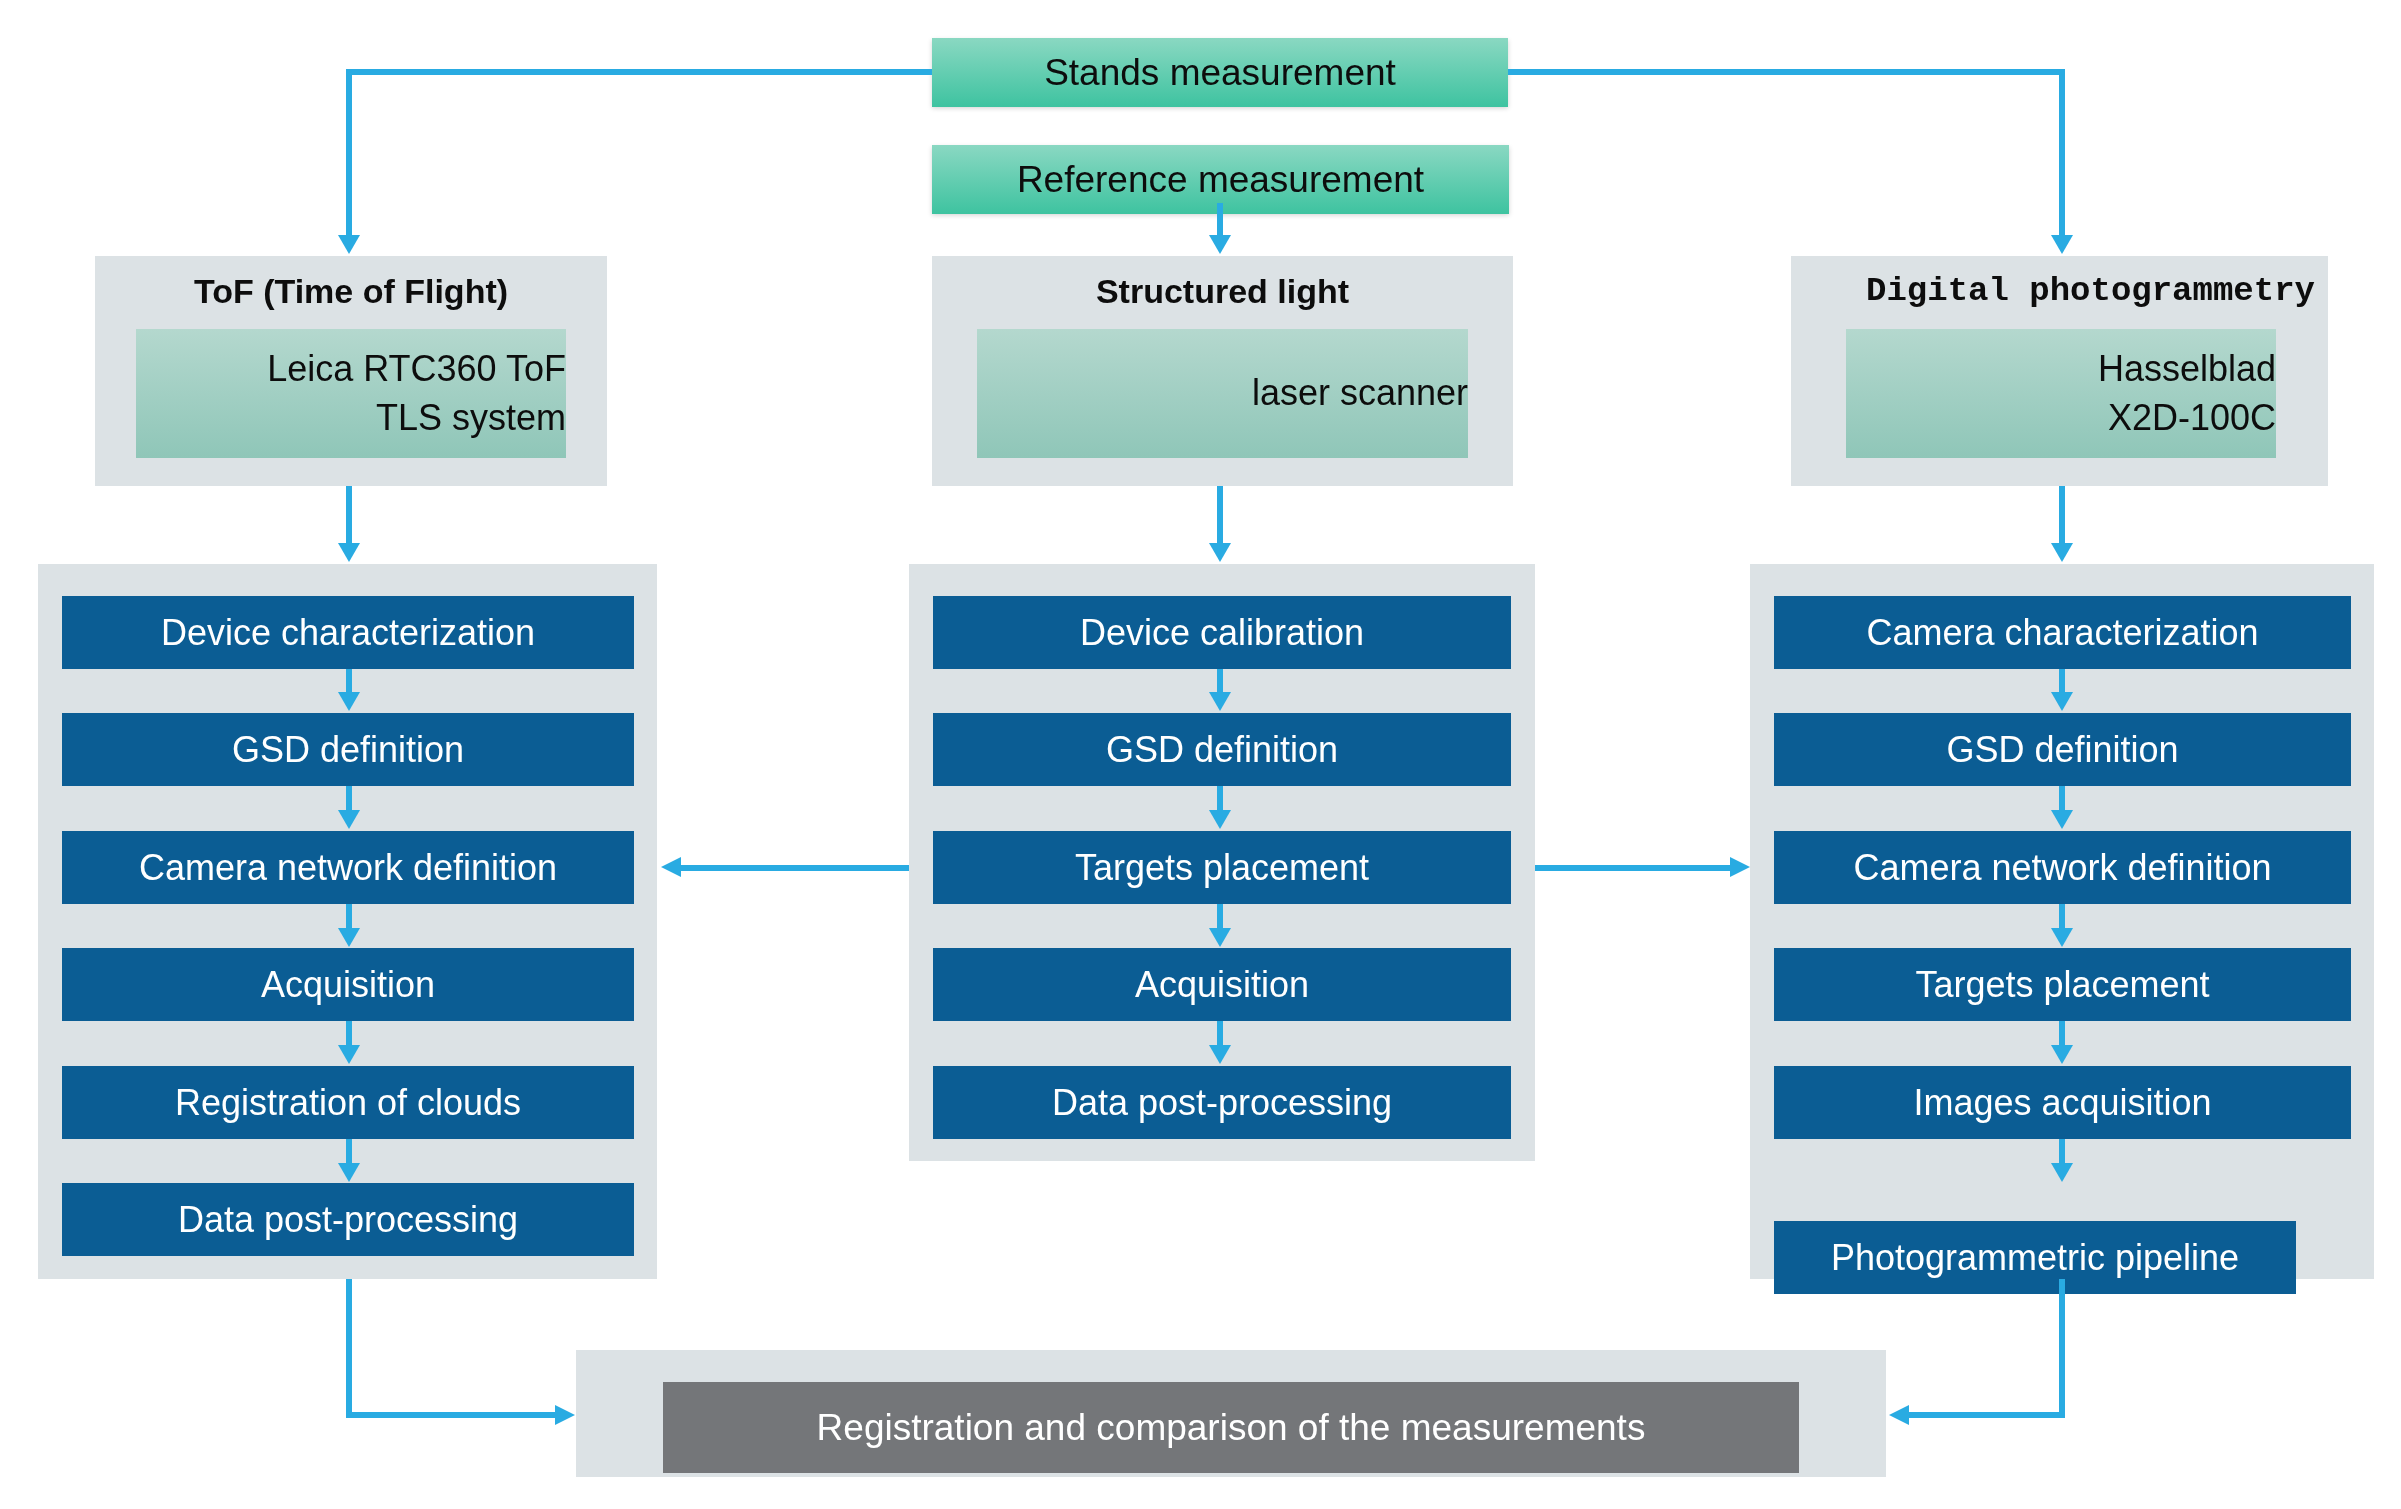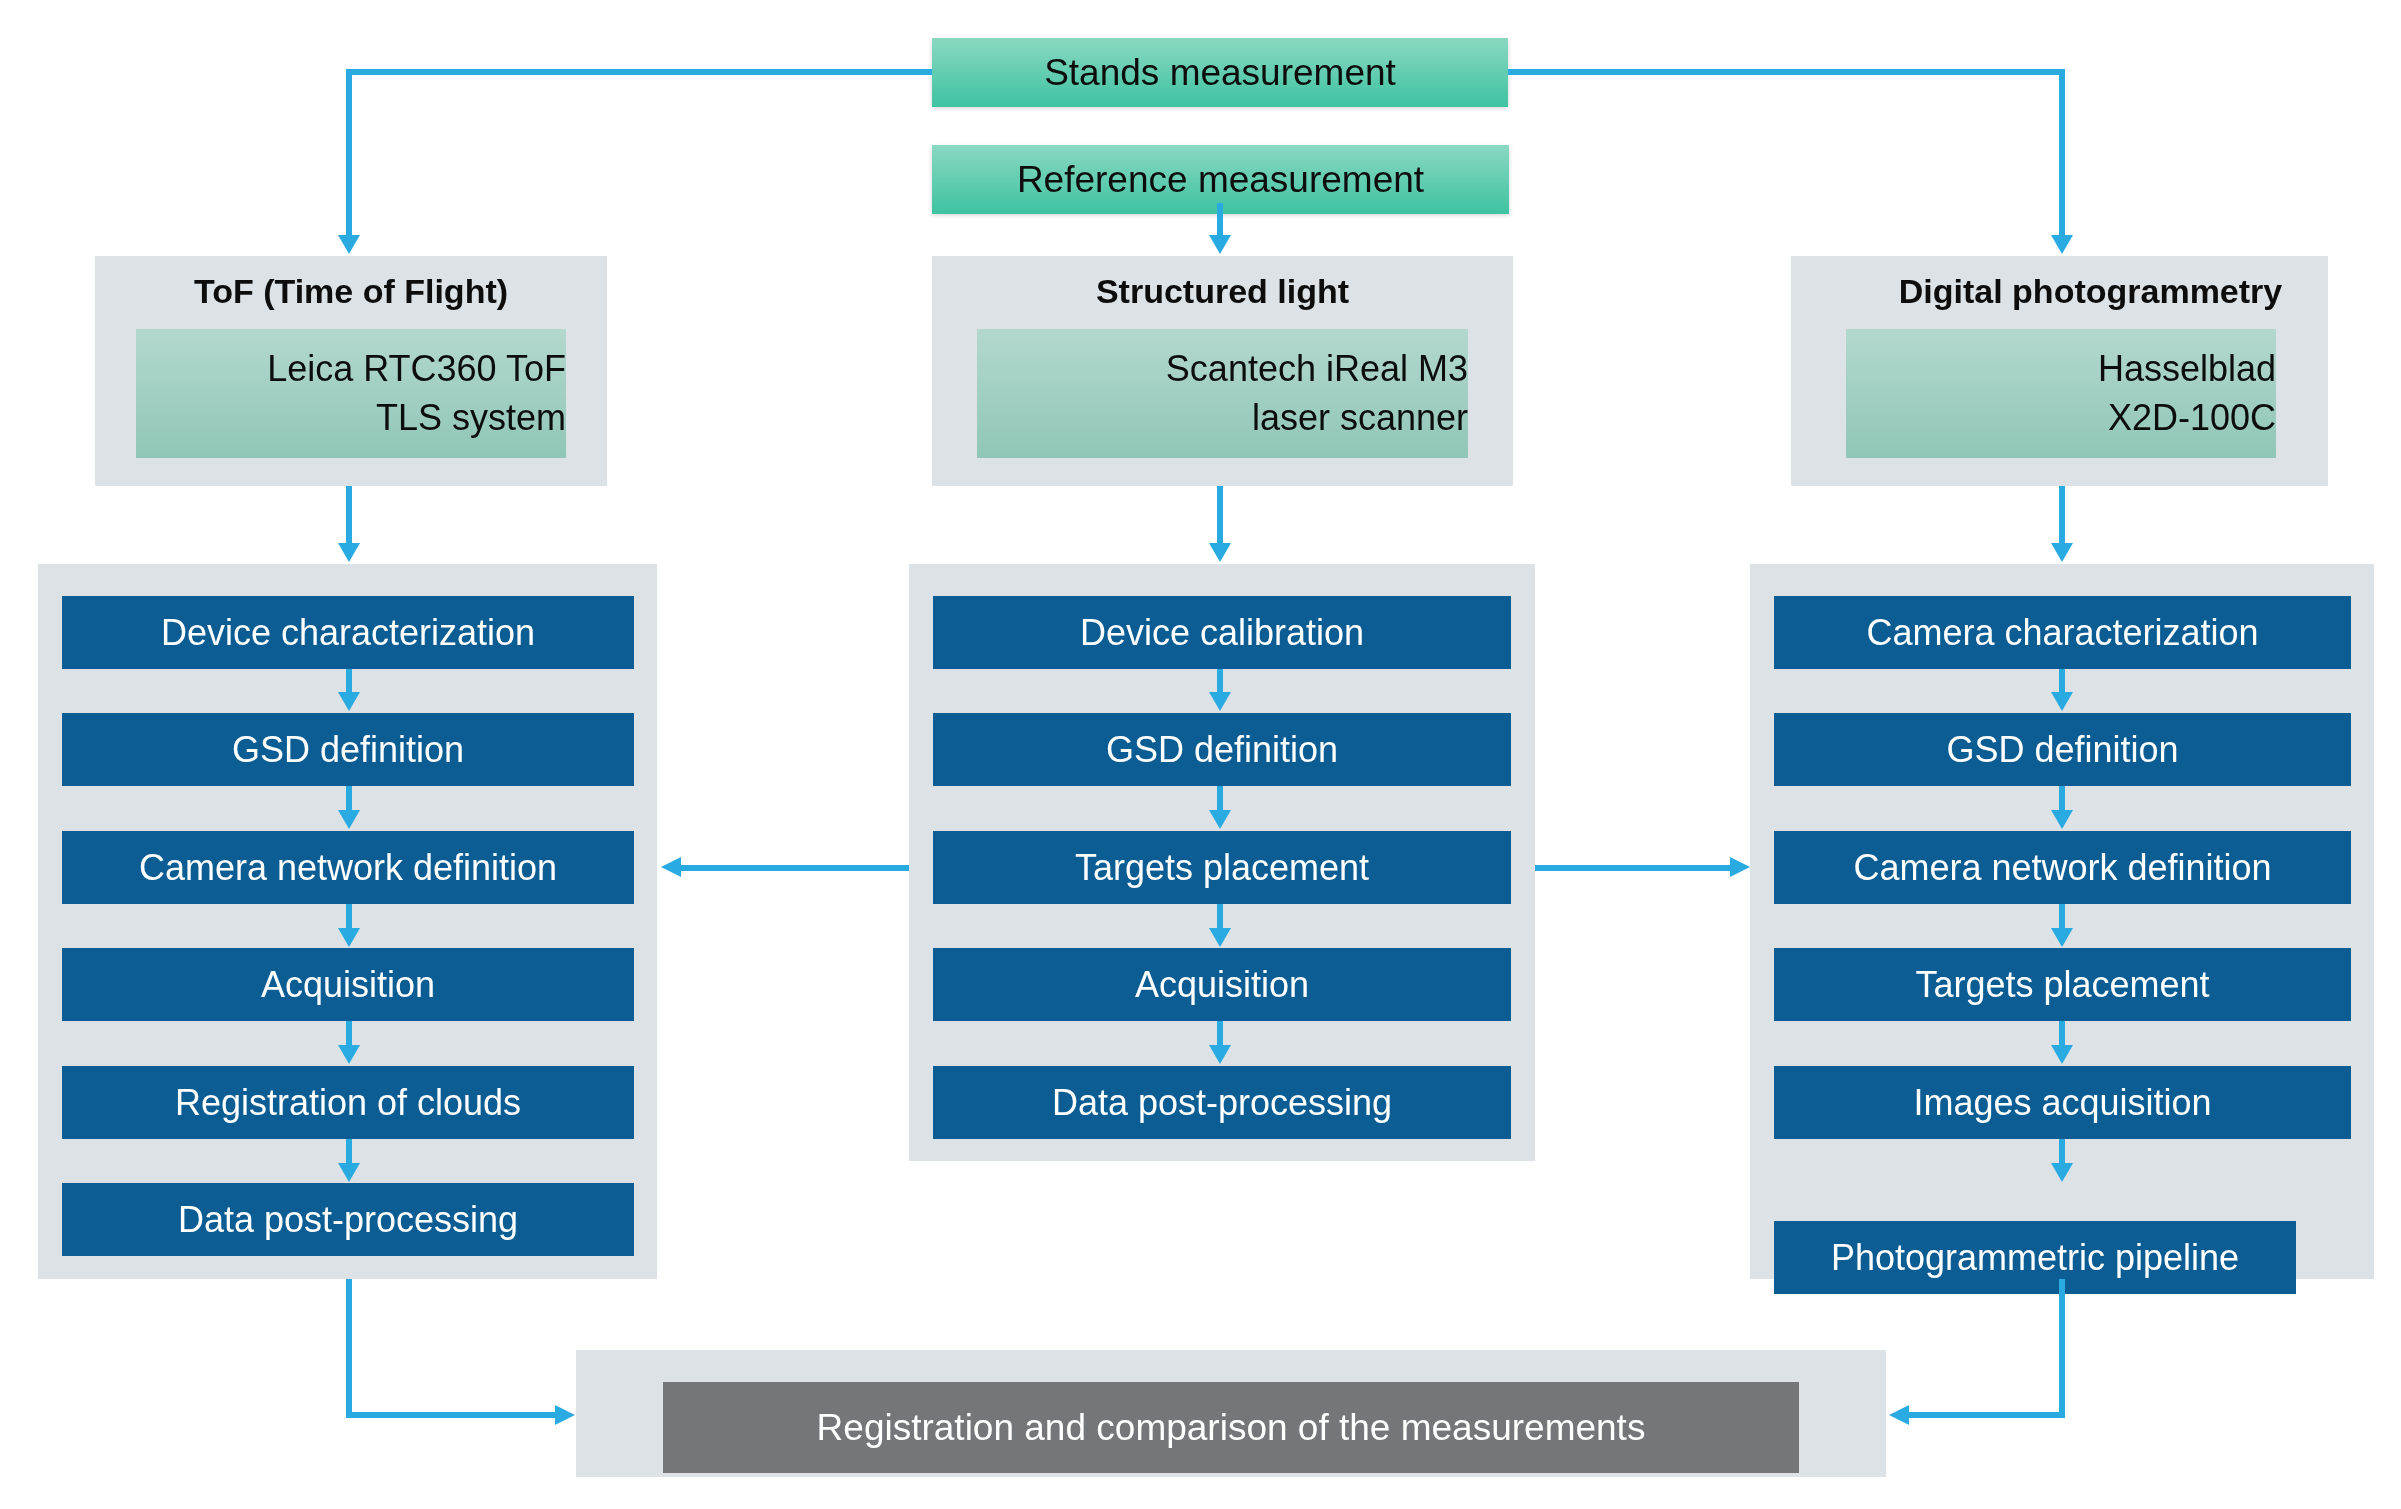--- a/index.html
+++ b/index.html
@@ -51,28 +51,27 @@
 
   <div class="vline" style="left:1217px;top:203px;height:34px;"></div>
   <div class="ah ah-down" style="left:1209px;top:235px;"></div>
 
   <div class="panel" style="left:95px;top:256px;width:512px;height:230px;"></div>
   <div class="panel" style="left:932px;top:256px;width:581px;height:230px;"></div>
   <div class="panel" style="left:1791px;top:256px;width:537px;height:230px;"></div>
 
   <div class="col-title" style="left:95px;top:267px;width:512px;">ToF (Time of Flight)</div>
   <div class="col-title" style="left:932px;top:267px;width:581px;">Structured light</div>
-  <div class="col-title" style="left:1791px;top:267px;width:599px;">Digital photogrammetry</div>
+  <div class="col-title" style="left:1791px;top:267px;width:599px;font-family:Liberation Mono, monospace;">Digital photogrammetry</div>
 
   <div class="device-box" style="left:136px;top:329px;width:430px;height:129px;">
     <span>Leica RTC360 ToF</span>
     <span>TLS system</span>
   </div>
   <div class="device-box" style="left:977px;top:329px;width:491px;height:129px;">
-    <span>Scantech iReal M3</span>
     <span>laser scanner</span>
   </div>
   <div class="device-box" style="left:1846px;top:329px;width:430px;height:129px;">
     <span>Hasselblad</span>
     <span>X2D-100C</span>
   </div>
 
   <div class="vline" style="left:346px;top:486px;height:59px;"></div>
   <div class="ah ah-down" style="left:338px;top:543px;"></div>
   <div class="vline" style="left:1217px;top:486px;height:59px;"></div>

